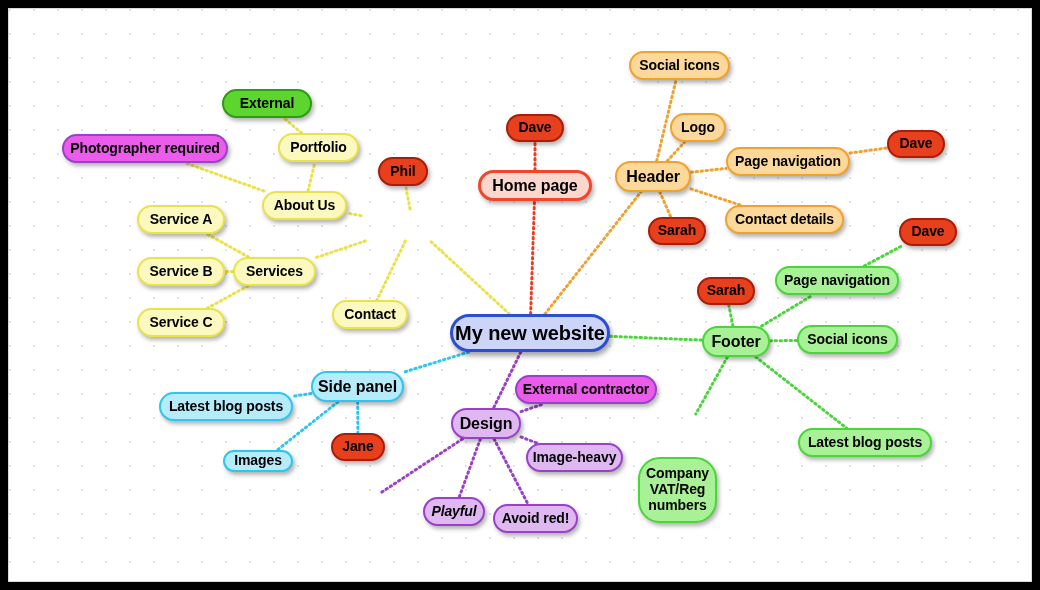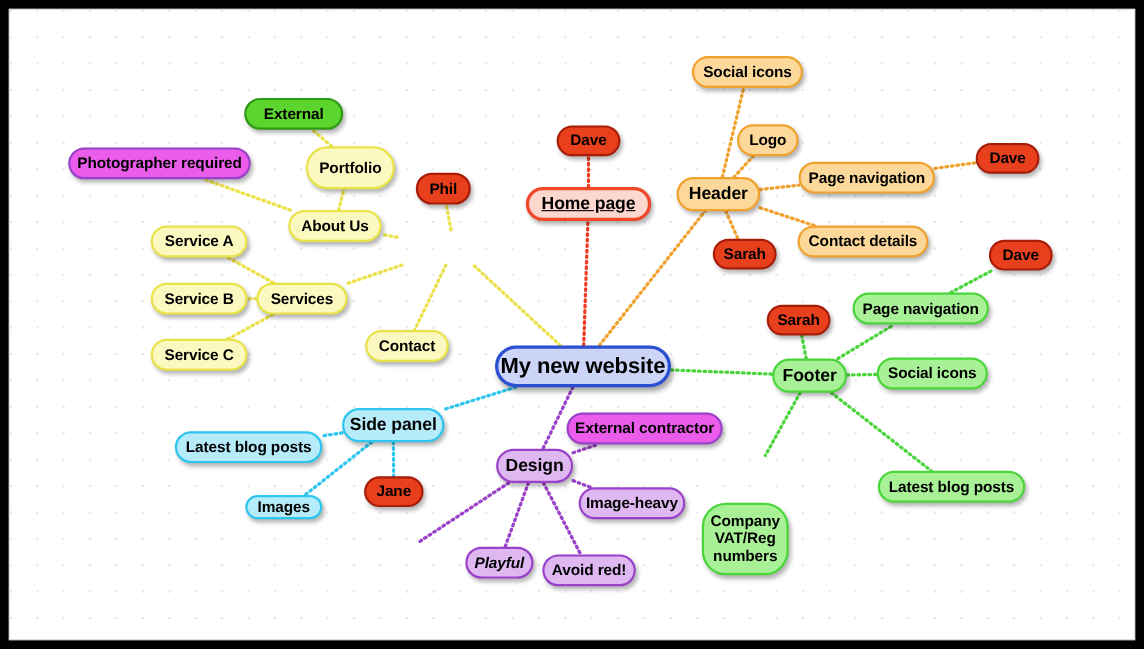--- a/index.html
+++ b/index.html
@@ -43,21 +43,21 @@
     background:#ccd4f7;border-color:#2b4fd1;border-width:3px;
     font-size:20px;border-radius:999px;
     box-shadow:2px 4px 5px rgba(0,0,0,.35);
   }
   .n-yellow{background:#fbf8c0;border-color:#e9e34a;}
   .n-orange{background:#fcd99a;border-color:#f0a12e;}
   .n-green{background:#a9f196;border-color:#4ad63b;}
   .n-purple{background:#dfb8f2;border-color:#9a41c9;}
   .n-cyan{background:#b6ecfa;border-color:#2ec6ef;align-items:center;}
   .n-red{background:#e8401c;border-color:#a81d08;}
-  .n-pink{background:#fbd7cd;border-color:#f0472a;border-width:3px;text-decoration:underline;}
+  .n-pink{background:#fbd7cd;border-color:#f0472a;border-width:3px;}
   .n-magenta{background:#ec5ceb;border-color:#9a41c9;}
   .n-brightgreen{background:#5cd62e;border-color:#2f9a14;}
 </style>
 </head>
 <body>
 
 <div id="frame">
   <div id="canvas">
     <svg id="edges" viewBox="0 0 1024 574" preserveAspectRatio="none">
         <line x1="500.4166666666667" y1="305" x2="421.3333333333333" y2="232" stroke="#ebe14a" stroke-width="3" stroke-linecap="round" stroke-dasharray="1.5 3.5"></line>
@@ -93,21 +93,21 @@
         <line x1="485.0763157894737" y1="430" x2="518.9447368421053" y2="495" stroke="#9a41c9" stroke-width="3" stroke-linecap="round" stroke-dasharray="1.5 3.5"></line>
         <line x1="471.3636363636364" y1="430" x2="450.27272727272725" y2="488" stroke="#9a41c9" stroke-width="3" stroke-linecap="round" stroke-dasharray="1.5 3.5"></line>
         <line x1="453.4535519125683" y1="430" x2="371.42076502732243" y2="484" stroke="#9a41c9" stroke-width="3" stroke-linecap="round" stroke-dasharray="1.5 3.5"></line>
         <line x1="459.7383177570093" y1="343" x2="395" y2="363.0782608695652" stroke="#2ec6ef" stroke-width="3" stroke-linecap="round" stroke-dasharray="1.5 3.5"></line>
         <line x1="302" y1="384.5722433460076" x2="284" y2="387.30988593155894" stroke="#2ec6ef" stroke-width="3" stroke-linecap="round" stroke-dasharray="1.5 3.5"></line>
         <line x1="328.92628205128204" y1="393" x2="268.31089743589746" y2="441" stroke="#2ec6ef" stroke-width="3" stroke-linecap="round" stroke-dasharray="1.5 3.5"></line>
         <line x1="348.6280991735537" y1="393" x2="348.88429752066116" y2="424" stroke="#2ec6ef" stroke-width="3" stroke-linecap="round" stroke-dasharray="1.5 3.5"></line>
       </svg>
   <div class="node n-center" style="left: 441px; top: 305px; width: 160px; height: 38px; font-size: 20px;"><span>My new website</span></div>
       <div class="node n-yellow" style="left: 253px; top: 182px; width: 85px; height: 29px; font-size: 14px;"><span>About Us</span></div>
-      <div class="node n-yellow" style="left: 269px; top: 124px; width: 81px; height: 39px; font-size: 14px;"><span>Portfolio</span></div>
+      <div class="node n-yellow" style="left: 269px; top: 124px; width: 81px; height: 29px; font-size: 14px;"><span>Portfolio</span></div>
       <div class="node n-brightgreen" style="left: 213px; top: 80px; width: 90px; height: 29px; font-size: 14px;"><span>External</span></div>
       <div class="node n-magenta" style="left: 53px; top: 125px; width: 166px; height: 29px; font-size: 14px;"><span>Photographer required</span></div>
       <div class="node n-red" style="left: 369px; top: 148px; width: 50px; height: 29px; font-size: 14px;"><span>Phil</span></div>
       <div class="node n-yellow" style="left: 224px; top: 248px; width: 83px; height: 29px; font-size: 14px;"><span>Services</span></div>
       <div class="node n-yellow" style="left: 128px; top: 196px; width: 88px; height: 29px; font-size: 14px;"><span>Service A</span></div>
       <div class="node n-yellow" style="left: 128px; top: 248px; width: 88px; height: 29px; font-size: 14px;"><span>Service B</span></div>
       <div class="node n-yellow" style="left: 128px; top: 299px; width: 88px; height: 29px; font-size: 14px;"><span>Service C</span></div>
       <div class="node n-yellow" style="left: 323px; top: 291px; width: 76px; height: 29px; font-size: 14px;"><span>Contact</span></div>
       <div class="node n-pink" style="left: 469px; top: 161px; width: 114px; height: 31px; font-size: 16px;"><span>Home page</span></div>
       <div class="node n-red" style="left: 497px; top: 105px; width: 58px; height: 28px; font-size: 14px;"><span>Dave</span></div>

